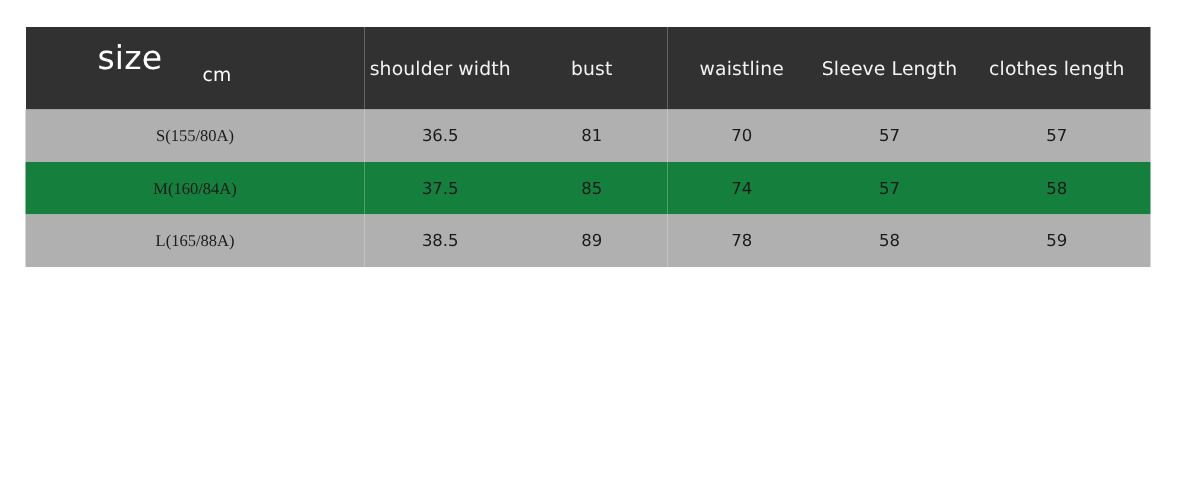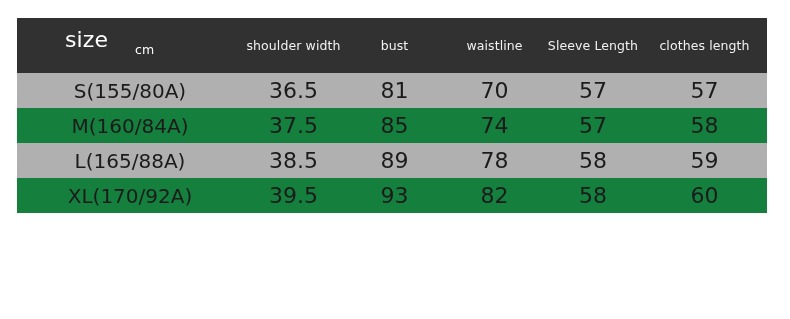--- a/index.html
+++ b/index.html
@@ -81,27 +81,28 @@
     height: 35px;
   }
   .data-row.shade {
     background: #b0b0b0;
   }
   .data-row.plain {
     background: #15803d;
   }
   .data-cell {
     color: #1b1b1b;
-    font-size: 22px;
+    font-size: 11px;
     font-weight: 400;
     height: 35px;
     white-space: nowrap;
   }
   .data-cell.size-cell {
-    font-size: 20px;
+    font-size: 11px;
+    font-family: Liberation Serif, serif;
   }
 
   
   col.c-size     { width: 226px; }
   col.c-shoulder { width: 101px; }
   col.c-bust     { width: 101px; }
   col.c-waist    { width: 99px;  }
   col.c-sleeve   { width: 98px;  }
   col.c-clothes  { width: 125px; }
 </style>
@@ -155,26 +156,18 @@
 
       <tr class="data-row shade">
         <td class="data-cell size-cell">L(165/88A)</td>
         <td class="data-cell">38.5</td>
         <td class="data-cell">89</td>
         <td class="data-cell">78</td>
         <td class="data-cell">58</td>
         <td class="data-cell">59</td>
       </tr>
 
-      <tr class="data-row plain">
-        <td class="data-cell size-cell">XL(170/92A)</td>
-        <td class="data-cell">39.5</td>
-        <td class="data-cell">93</td>
-        <td class="data-cell">82</td>
-        <td class="data-cell">58</td>
-        <td class="data-cell">60</td>
-      </tr>
 
 
     </tbody>
   </table>
 
 </div>
 
 </body></html>

